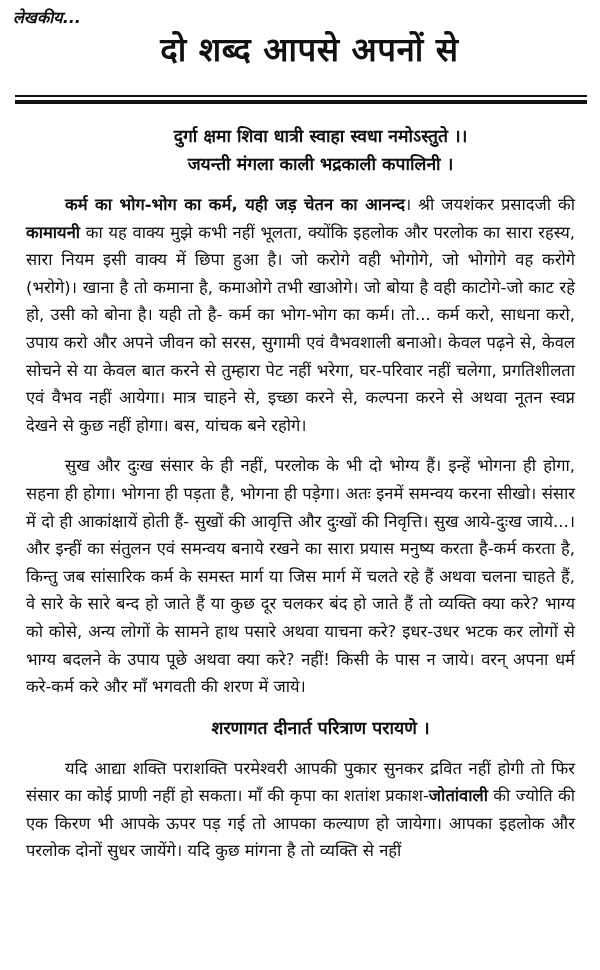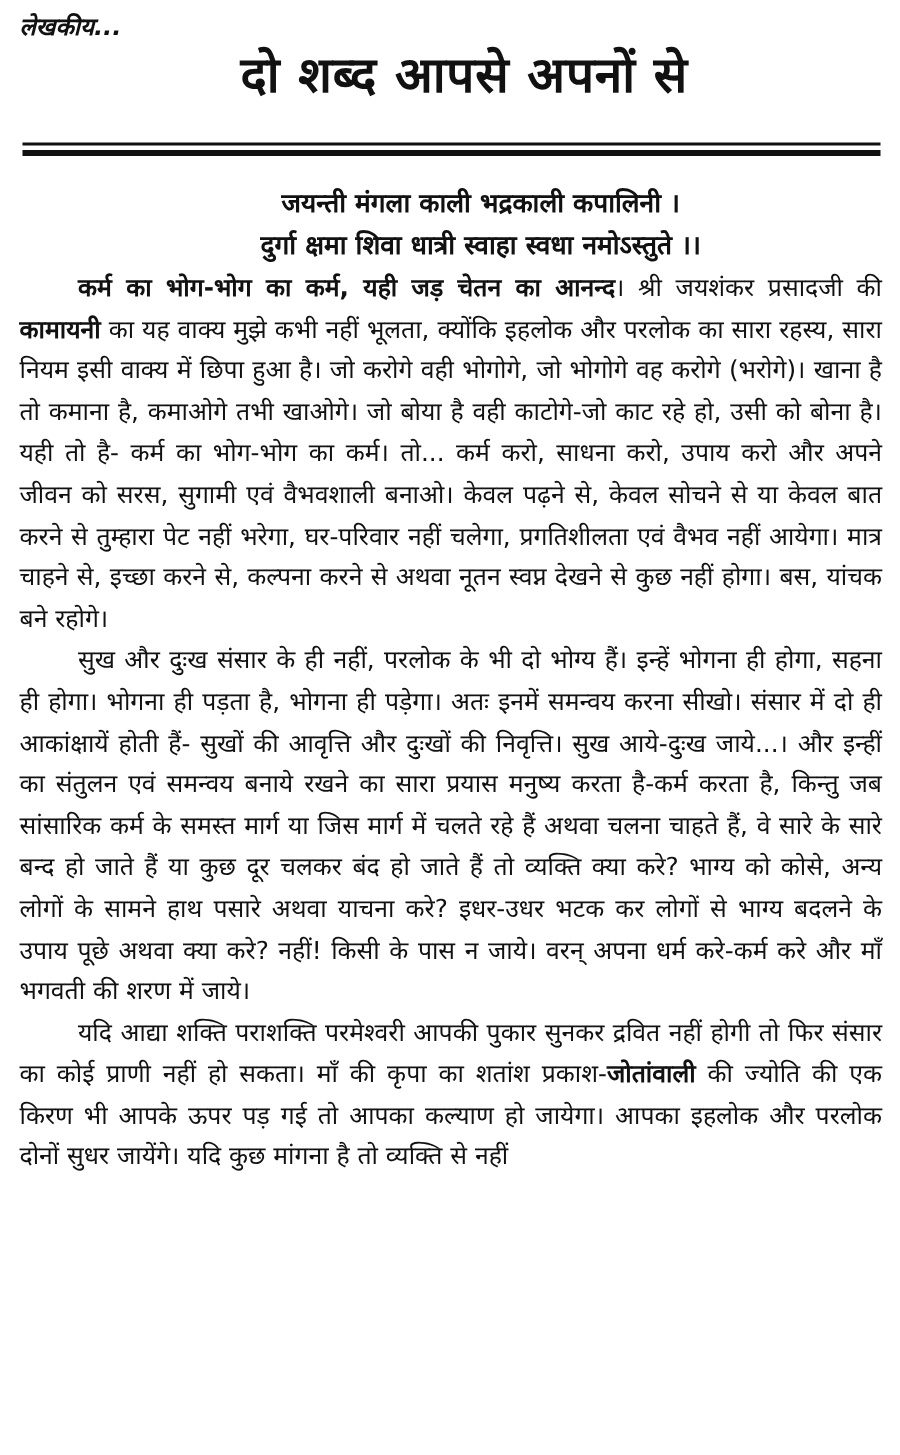--- a/index.html
+++ b/index.html
@@ -19,41 +19,42 @@
     }
     .rule-thin { position: absolute; left: 15px; width: 572px; top: 95px; height: 2px; background: #111; }
     .rule-thick { position: absolute; left: 15px; width: 572px; top: 100px; height: 4px; background: #111; }
     .content { position: absolute; left: 13px; top: 122px; width: 575px; }
     .verse {
       text-align: center; font-weight: bold; font-size: 17.5px; line-height: 28px;
       margin-left: 40px;
     }
     .para {
       font-size: 16.5px; line-height: 27.6px; text-align: justify;
-      text-align-last: left; text-indent: 39px; margin: 0;
+      text-align-last: left; text-indent: 39px; margin: 13px;
     }
     .b { font-weight: bold; }
   </style>
 </head>
 <body>
 
 <div class="page">
   <div class="section-tag">लेखकीय...</div>
   <div class="title">दो शब्द आपसे अपनों से</div>
   <div class="rule-thin"></div>
   <div class="rule-thick"></div>
 
   <div class="content">
     <div class="verse">
+      <div>दुर्गा क्षमा शिवा धात्री स्वाहा स्वधा नमोऽस्तुते ।।</div>
       <div>जयन्ती मंगला काली भद्रकाली कपालिनी ।</div>
-      <div>दुर्गा क्षमा शिवा धात्री स्वाहा स्वधा नमोऽस्तुते ।।</div>
     </div>
 
     <p class="para"><span class="b">कर्म का भोग-भोग का कर्म, यही जड़ चेतन का आनन्द</span><span>। श्री जयशंकर प्रसादजी की </span><span class="b">कामायनी</span><span> का यह वाक्य मुझे कभी नहीं भूलता, क्योंकि इहलोक और परलोक का सारा रहस्य, सारा नियम इसी वाक्य में छिपा हुआ है। जो करोगे वही भोगोगे, जो भोगोगे वह करोगे (भरोगे)। खाना है तो कमाना है, कमाओगे तभी खाओगे। जो बोया है वही काटोगे-जो काट रहे हो, उसी को बोना है। यही तो है- कर्म का भोग-भोग का कर्म। तो... कर्म करो, साधना करो, उपाय करो और अपने जीवन को सरस, सुगामी एवं वैभवशाली बनाओ। केवल पढ़ने से, केवल सोचने से या केवल बात करने से तुम्हारा पेट नहीं भरेगा, घर-परिवार नहीं चलेगा, प्रगतिशीलता एवं वैभव नहीं आयेगा। मात्र चाहने से, इच्छा करने से, कल्पना करने से अथवा नूतन स्वप्न देखने से कुछ नहीं होगा। बस, यांचक बने रहोगे।</span></p>
 
     <p class="para"><span>सुख और दुःख संसार के ही नहीं, परलोक के भी दो भोग्य हैं। इन्हें भोगना ही होगा, सहना ही होगा। भोगना ही पड़ता है, भोगना ही पड़ेगा। अतः इनमें समन्वय करना सीखो। संसार में दो ही आकांक्षायें होती हैं- सुखों की आवृत्ति और दुःखों की निवृत्ति। सुख आये-दुःख जाये...। और इन्हीं का संतुलन एवं समन्वय बनाये रखने का सारा प्रयास मनुष्य करता है-कर्म करता है, किन्तु जब सांसारिक कर्म के समस्त मार्ग या जिस मार्ग में चलते रहे हैं अथवा चलना चाहते हैं, वे सारे के सारे बन्द हो जाते हैं या कुछ दूर चलकर बंद हो जाते हैं तो व्यक्ति क्या करे? भाग्य को कोसे, अन्य लोगों के सामने हाथ पसारे अथवा याचना करे? इधर-उधर भटक कर लोगों से भाग्य बदलने के उपाय पूछे अथवा क्या करे? नहीं! किसी के पास न जाये। वरन् अपना धर्म करे-कर्म करे और माँ भगवती की शरण में जाये।</span></p>
 
     <div class="verse">
+      <div>शरणागत दीनार्त परित्राण परायणे ।</div>
     </div>
 
     <p class="para"><span>यदि आद्या शक्ति पराशक्ति परमेश्वरी आपकी पुकार सुनकर द्रवित नहीं होगी तो फिर संसार का कोई प्राणी नहीं हो सकता। माँ की कृपा का शतांश प्रकाश-</span><span class="b">जोतांवाली</span><span> की ज्योति की एक किरण भी आपके ऊपर पड़ गई तो आपका कल्याण हो जायेगा। आपका इहलोक और परलोक दोनों सुधर जायेंगे। यदि कुछ मांगना है तो व्यक्ति से नहीं</span></p>
   </div>
 </div>
 
 </body></html>

